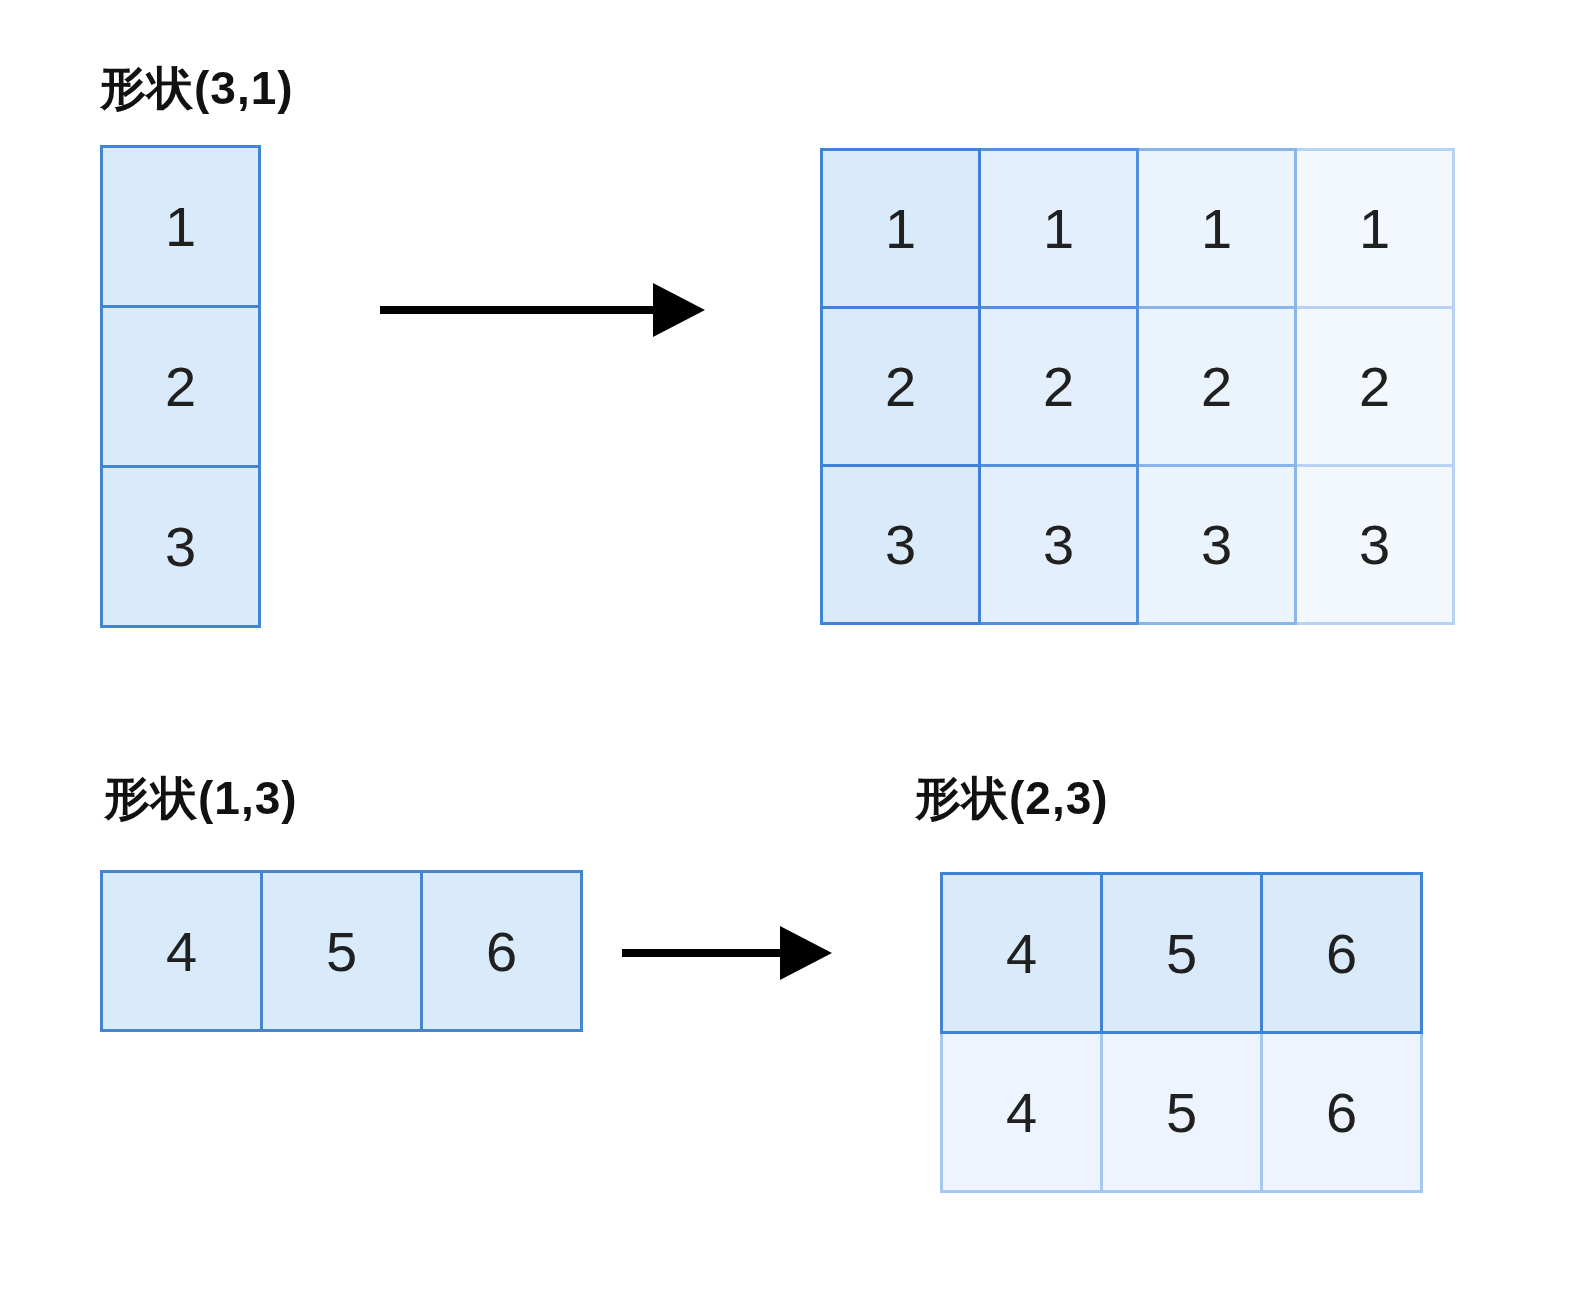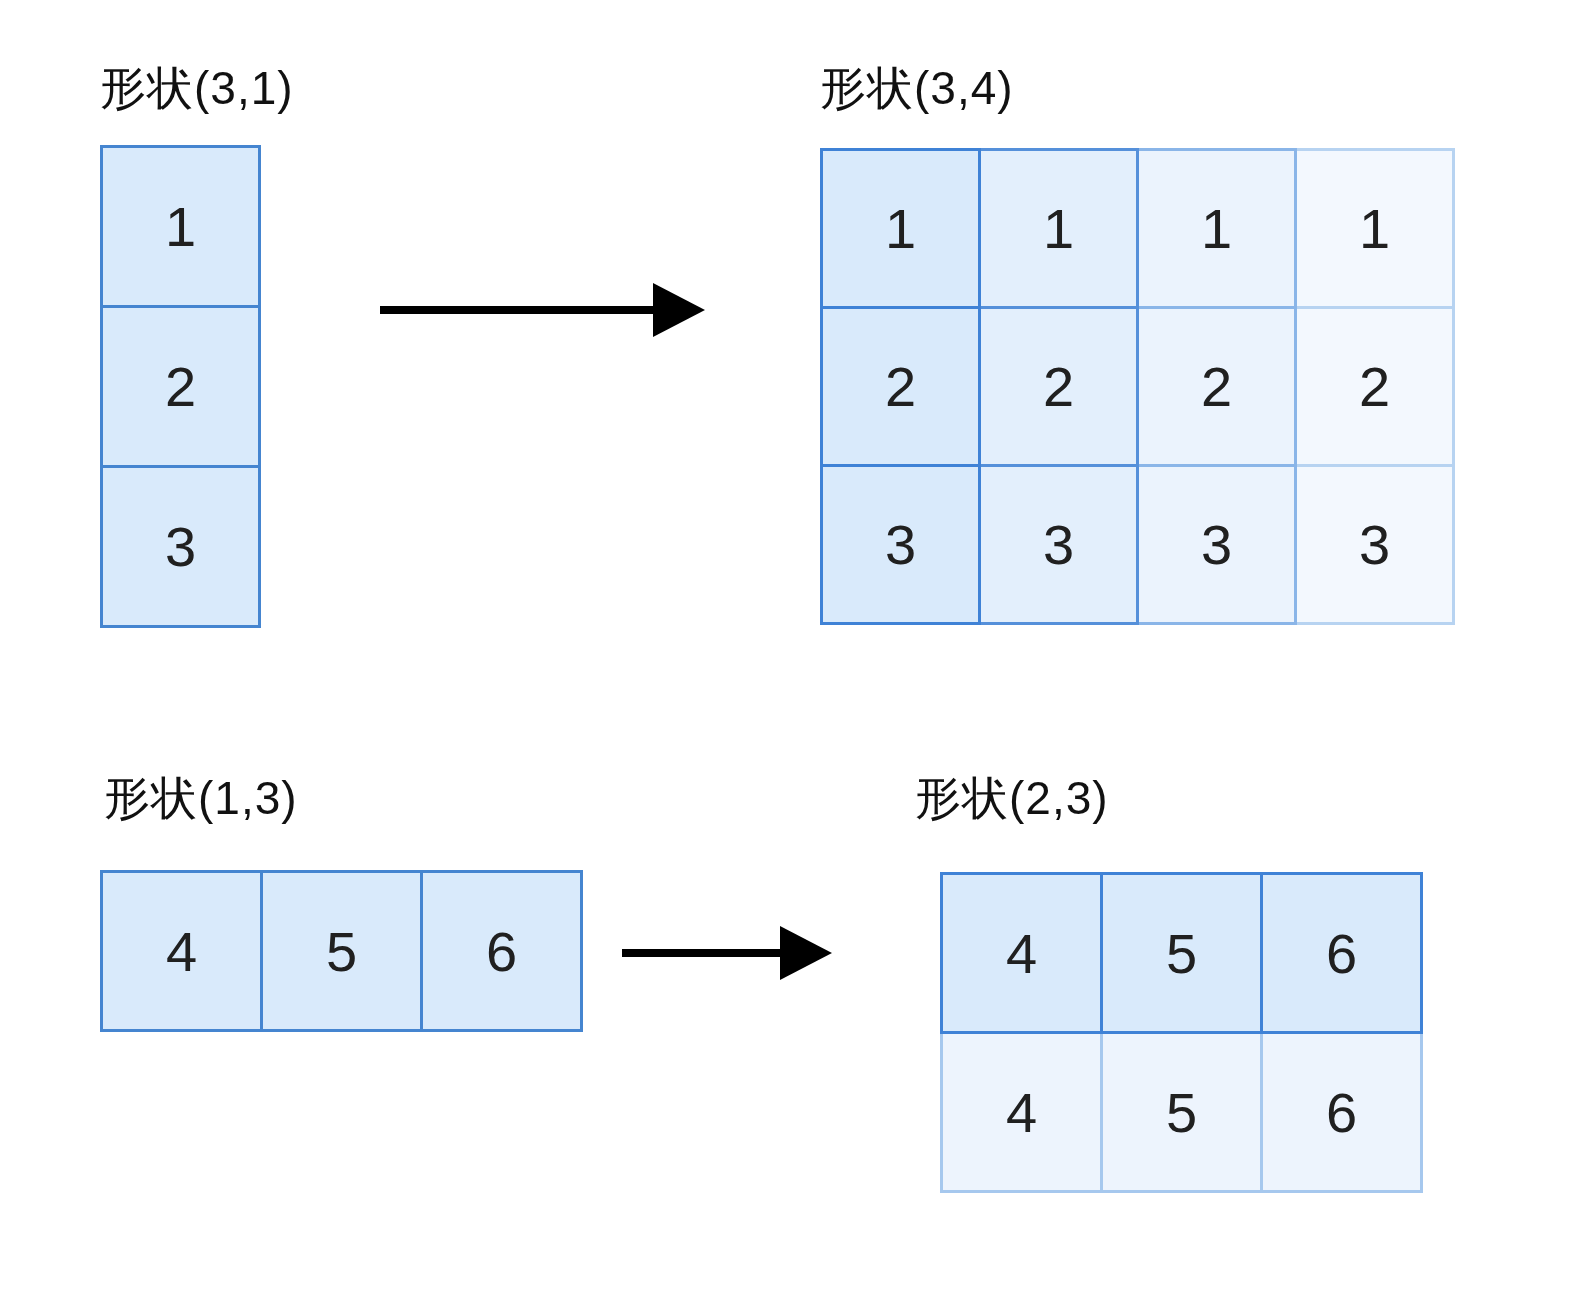--- a/index.html
+++ b/index.html
@@ -11,21 +11,21 @@
   .canvas {
     position: relative;
     width: 1588px;
     height: 1296px;
     background: #ffffff;
     overflow: hidden;
   }
   .label {
     position: absolute;
     font-size: 46px;
-    font-weight: 400;
+    font-weight: 700;
     color: #111111;
     letter-spacing: 1px;
     white-space: nowrap;
   }
   .matrix {
     position: absolute;
   }
   .cell {
     position: absolute;
     box-sizing: border-box;
@@ -66,21 +66,20 @@
       <div class="cell" style="left: 0px; top: 0px; width: 161px; height: 163px; background: rgb(217, 234, 251); border-color: rgb(69, 133, 208); z-index: 3;">1</div>
       <div class="cell" style="left: 0px; top: 160px; width: 161px; height: 163px; background: rgb(217, 234, 251); border-color: rgb(69, 133, 208); z-index: 2;">2</div>
       <div class="cell" style="left: 0px; top: 320px; width: 161px; height: 163px; background: rgb(217, 234, 251); border-color: rgb(69, 133, 208); z-index: 1;">3</div>
     </div>
 
   <div class="arrow" style="left:380px; top:282px; width:325px">
     <div class="arrow-line"></div>
     <div class="arrow-head"></div>
   </div>
 
-  <div class="label" style="left:820px; top:58px">形状(3,4)</div>
 
   <div class="matrix" style="left: 820px; top: 148px; width: 635px; height: 477px;">
       <div class="cell" style="left: 0px; top: 0px; width: 161px; height: 161px; background: rgb(217, 234, 251); border-color: rgb(63, 130, 214); z-index: 12;">1</div>
       <div class="cell" style="left: 158px; top: 0px; width: 161px; height: 161px; background: rgb(227, 239, 252); border-color: rgb(85, 144, 218); z-index: 11;">1</div>
       <div class="cell" style="left: 316px; top: 0px; width: 161px; height: 161px; background: rgb(235, 243, 253); border-color: rgb(138, 181, 232); z-index: 10;">1</div>
       <div class="cell" style="left: 474px; top: 0px; width: 161px; height: 161px; background: rgb(243, 248, 254); border-color: rgb(183, 211, 241); z-index: 9;">1</div>
       <div class="cell" style="left: 0px; top: 158px; width: 161px; height: 161px; background: rgb(217, 234, 251); border-color: rgb(63, 130, 214); z-index: 8;">2</div>
       <div class="cell" style="left: 158px; top: 158px; width: 161px; height: 161px; background: rgb(227, 239, 252); border-color: rgb(85, 144, 218); z-index: 7;">2</div>
       <div class="cell" style="left: 316px; top: 158px; width: 161px; height: 161px; background: rgb(235, 243, 253); border-color: rgb(138, 181, 232); z-index: 6;">2</div>
       <div class="cell" style="left: 474px; top: 158px; width: 161px; height: 161px; background: rgb(243, 248, 254); border-color: rgb(183, 211, 241); z-index: 5;">2</div>

